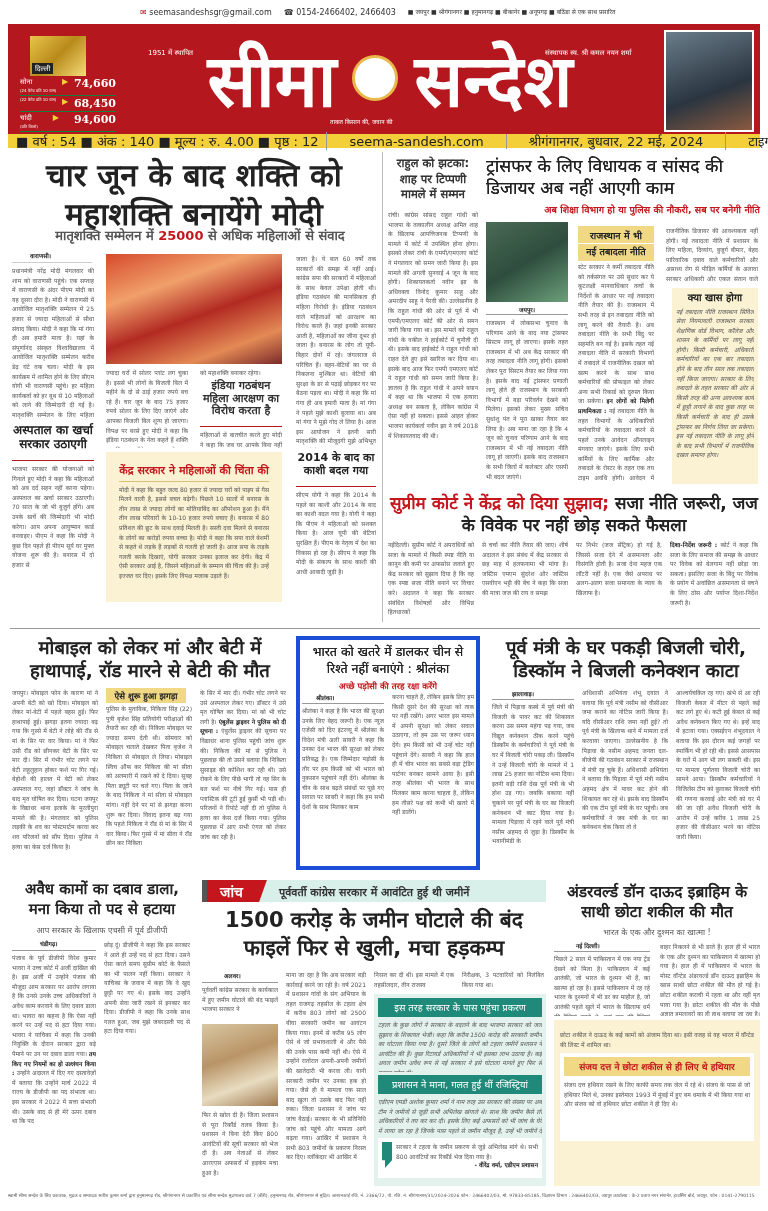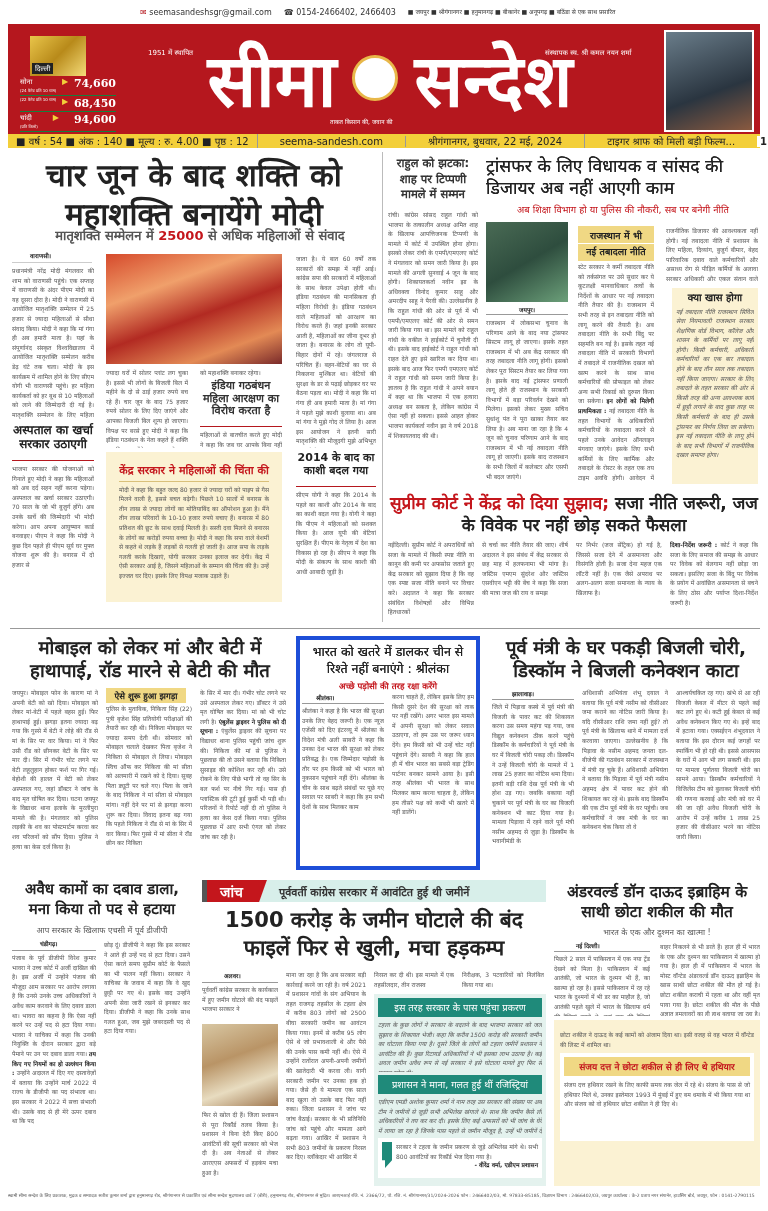--- a/index.html
+++ b/index.html
@@ -1,20 +1,20 @@
 <!DOCTYPE html>
 <html><head>
 <meta charset="utf-8">
 <style>
 *{box-sizing:border-box;margin:0;padding:0}
 body{width:768px;height:1211px;background:#fff;font-family:"DejaVu Sans",sans-serif;color:#222;overflow:hidden;position:relative}
 .abs{position:absolute}
 .topbar{left:140px;top:4px;width:620px;height:16px;font-size:8px;color:#333;display:flex;gap:12px;align-items:center}
 .masthead{left:8px;top:24px;width:752px;height:110px;background:#b5171e}
-.mast-bar{left:8px;top:134px;width:752px;height:14px;background:#f3cf3a;display:flex;align-items:center;font-size:10px;color:#222}
+.mast-bar{left:8px;top:134px;width:752px;height:14px;background:#f3cf3a;display:flex;align-items:center;font-size:13px;color:#222}
 .mast-bar span{padding:0 8px;border-right:1px solid #999;white-space:nowrap}
 .gold{left:20px;top:36px;width:96px;height:88px}
 .gold-img{width:56px;height:40px;background:linear-gradient(135deg,#e9c54a,#b88a1a 50%,#f5dc7a);margin-left:10px;position:relative}
 .gold-img span{position:absolute;left:2px;bottom:2px;background:#222;color:#fff;font-size:7px;padding:1px 3px}
 .rate{display:flex;justify-content:space-between;color:#fff;font-size:7px;border-bottom:1px solid #15803d;padding:1px 0;align-items:flex-start}
 .rate b{font-family:"DejaVu Serif",serif;font-size:11px}
 .rate i{color:#f3cf3a;font-style:normal;font-size:8px}
 .logo{left:150px;top:28px;width:480px;height:100px;color:#fff;font-family:"DejaVu Serif",serif;font-weight:bold;font-size:72px;display:flex;align-items:center;justify-content:center;gap:16px}
 .emblem{width:46px;height:46px;border-radius:50%;background:#fff;border:3px solid #e8b84a;display:inline-block}
 .est{left:148px;top:48px;font-size:7px;color:#fff}
@@ -115,21 +115,21 @@
 
 <h2 class="abs" style="left:296px;top:452px;width:80px;font-size:11px;text-align:center">2014 के बाद का काशी बदल गया</h2>
 <div class="abs rule" style="left:296px;top:486px;width:80px"></div>
 <div class="abs col-text" style="left:296px;top:490px;width:80px;height:112px;overflow:hidden">सीएम योगी ने कहा कि 2014 के पहले का काशी और 2014 के बाद का काशी बदल गया है। योगी ने कहा कि पीएम ने महिलाओं को सशक्त किया है। आज यूपी की बेटियां सुरक्षित हैं। पीएम के नेतृत्व में देश का विकास हो रहा है। सीएम ने कहा कि मोदी के संकल्प के साथ काशी की आधी आबादी जुड़ी है।</div>
 
 <div class="abs vline" style="left:382px;top:152px;height:470px"></div>
 <h2 class="abs" style="left:388px;top:156px;width:90px;font-size:11.5px;text-align:center;color:#333;line-height:1.35">राहुल को झटका: शाह पर टिप्पणी मामले में सम्मन</h2>
 <div class="abs col-text" style="left:388px;top:210px;width:90px;height:272px;overflow:hidden">रांची। कांग्रेस सांसद राहुल गांधी को भाजपा के तत्कालीन अध्यक्ष अमित शाह के खिलाफ आपत्तिजनक टिप्पणी के मामले में कोर्ट में उपस्थित होना होगा। इसको लेकर रांची के एमपी/एमएलए कोर्ट ने मंगलवार को समन जारी किया है। इस मामले की अगली सुनवाई 4 जून के बाद होगी। शिकायतकर्ता नवीन झा के अधिवक्ता विनोद कुमार साहू और अमरदीप साहू ने पैरवी की। उल्लेखनीय है कि राहुल गांधी की ओर से पूर्व में भी एमपी/एमएलए कोर्ट की ओर से समन जारी किया गया था। इस मामले को राहुल गांधी के वकील ने हाईकोर्ट में चुनौती दी थी। इसके बाद हाईकोर्ट ने राहुल गांधी को राहत देते हुए इसे खारिज कर दिया था। इसके बाद आज फिर एमपी एमएलए कोर्ट ने राहुल गांधी को समन जारी किया है। ज्ञातव्य है कि राहुल गांधी ने अपने बयान में कहा था कि भाजपा में एक हत्यारा अध्यक्ष बन सकता है, लेकिन कांग्रेस में ऐसा नहीं हो सकता। इससे आहत होकर भाजपा कार्यकर्ता नवीन झा ने वर्ष 2018 में शिकायतवाद की थी।</div>
 
 <h1 class="abs" style="left:486px;top:156px;width:274px;font-size:17.5px;font-weight:normal;line-height:1.25;color:#222;text-shadow:0 0 0.6px #222">ट्रांसफर के लिए विधायक व सांसद की डिजायर अब नहीं आएगी काम</h1>
-<div class="abs red" style="left:486px;top:203px;width:274px;font-size:9.5px;font-weight:normal;text-align:center">अब शिक्षा विभाग हो या पुलिस की नौकरी, सब पर बनेगी नीति</div>
+<div class="abs red" style="left:486px;top:203px;width:274px;font-size:9.5px;font-weight:bold;text-align:right">अब शिक्षा विभाग हो या पुलिस की नौकरी, सब पर बनेगी नीति</div>
 <div class="abs img-teacher" style="left:486px;top:222px;width:82px;height:80px"></div>
 <div class="abs" style="left:486px;top:306px;width:82px;font-size:6px;text-align:center;font-weight:bold">जयपुर।</div>
 <div class="abs" style="left:486px;top:314px;width:82px;height:1px;background:#999"></div>
 <div class="abs col-text" style="left:486px;top:318px;width:82px;height:164px;overflow:hidden">राजस्थान में लोकसभा चुनाव के परिणाम आने के बाद नया ट्रांसफर सिस्टम लागू हो जाएगा। इसके तहत राजस्थान में भी अब केंद्र सरकार की तरह तबादला नीति लागू होगी। इसको लेकर पूरा सिस्टम तैयार कर लिया गया है। इसके बाद नई ट्रांसफर प्रणाली लागू होते ही राजस्थान के सरकारी विभागों में बड़ा परिवर्तन देखने को मिलेगा। इसको लेकर मुख्य सचिव सुधांशु पंत ने पूरा खाका तैयार कर लिया है। अब माना जा रहा है कि 4 जून को चुनाव परिणाम आने के बाद राजस्थान में भी नई तबादला नीति लागू हो जाएगी। इसके बाद राजस्थान के सभी जिलों में कलेक्टर और एसपी भी बदल जाएंगे।</div>
 <div class="abs hdr-box" style="left:578px;top:226px;width:76px;font-size:9.5px;padding:2px 0;line-height:1.6">
   <div>राजस्थान में भी</div>
   <div style="border-top:1px solid #fff">नई तबादला नीति</div>
 </div>
 <div class="abs col-text" style="left:578px;top:262px;width:76px;height:220px;overflow:hidden">
   <span>स्टेट सरकार ने कर्मी तबादला नीति को तर्कसंगत पर उसे सुधार कर ये कूटलक्षी मानवाधिकार तत्वों के निर्देशों के आधार पर नई तबादला नीति तैयार की है। राजस्थान में सभी तरह से इन तबादला नीति को लागू करने की तैयारी है। अब तबादला नीति के सभी बिंदु पर सहमति बन गई है। इसके तहत नई तबादला नीति में सरकारी विभागों में तबादले में राजनीतिक दखल को खत्म करने के साथ साथ कर्मचारियों की प्रोफाइल को लेकर अन्य सभी रिकार्ड को दुरुस्त किया जा सकेगा।</span>

